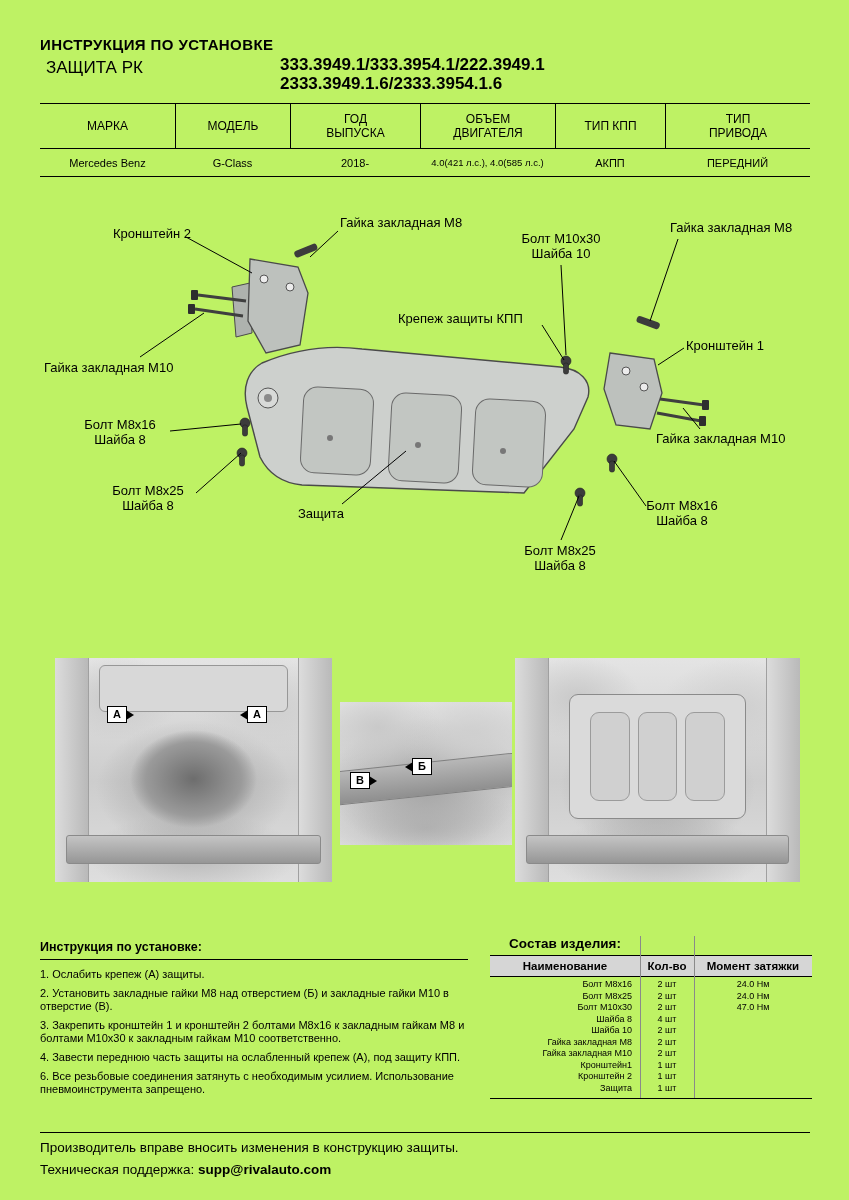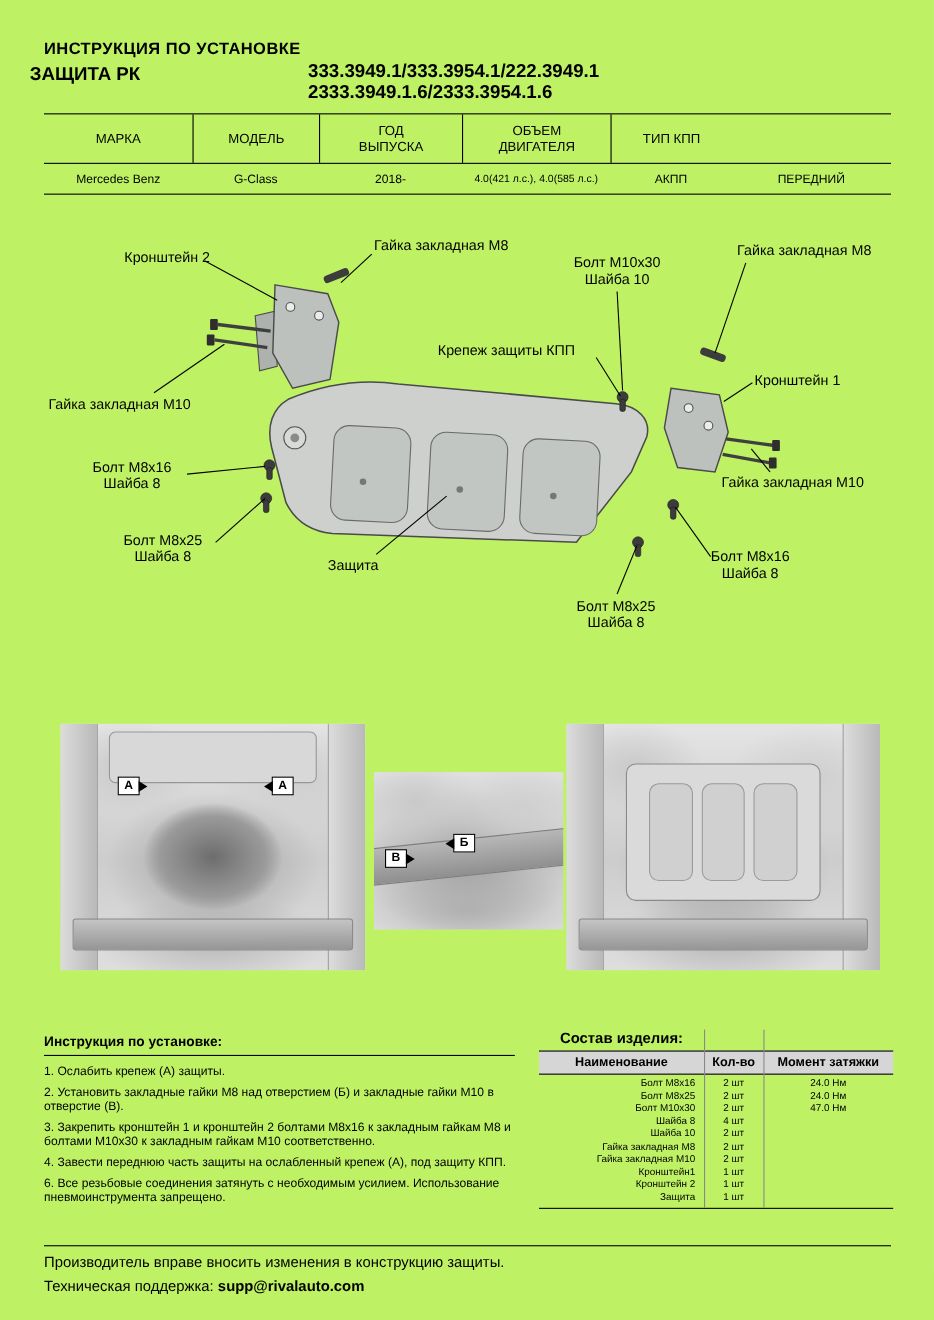--- a/index.html
+++ b/index.html
@@ -2,21 +2,21 @@
 <html><head>
 <meta charset="utf-8">
 <style>
   * { box-sizing: border-box; margin: 0; padding: 0; }
   html,body { background:#fff; }
   body { font-family: "Liberation Sans", sans-serif; color:#000; }
   .page { position:relative; width:849px; height:1200px; margin:0 auto; background:#bef264; overflow:hidden;padding-left:16px; }
 
   
   .header-title { position:absolute; left:40px; top:36px; font-size:15px; font-weight:bold; letter-spacing:.4px; }
-  .product-name { position:absolute; left:27px; top:58px; font-size:17px; font-weight:bold; }
+  .product-name { position:absolute; left:46px; top:58px; font-size:17px; font-weight:normal; }
   .part-numbers { position:absolute; left:280px; top:55px; width:400px; font-size:17px; font-weight:bold; line-height:19px; }
 
   
   .spec-table { position:absolute; left:40px; top:103px; width:770px; border-top:1px solid #000; }
   .spec-head { display:flex; border-bottom:1px solid #000; }
   .spec-head .cell { display:flex; flex-direction:column; justify-content:center; text-align:center; font-size:12px; line-height:14px; min-height:44px; padding:4px 2px; }
   .spec-head .cell + .cell { border-left:1px solid #000;text-align:center; }
   .spec-row { display:flex; border-bottom:1px solid #000; }
   .spec-row .cell { display:flex; align-items:center; justify-content:center; text-align:center; font-size:11px; min-height:27px; padding:3px 2px; }
   .c0{width:135px;} .c1{width:115px;} .c2{width:130px;} .c3{width:135px;} .c4{width:110px;} .c5{width:145px;}
@@ -105,20 +105,24 @@
           <span>ВЫПУСКА</span>
         </div>
       <div class="cell c3">
           <span>ОБЪЕМ</span>
           <span>ДВИГАТЕЛЯ</span>
         </div>
       <div class="cell c4">
           <span>ТИП КПП</span>
           <span></span>
         </div>
+      <div class="cell c5">
+          <span>ТИП</span>
+          <span>ПРИВОДА</span>
+        </div>
     </div>
     <div class="spec-row">
       <div class="cell c0">Mercedes Benz</div>
       <div class="cell c1">G-Class</div>
       <div class="cell c2">2018-</div>
       <div class="cell c3">4.0(421 л.с.), 4.0(585 л.с.)</div>
       <div class="cell c4">АКПП</div>
       <div class="cell c5">ПЕРЕДНИЙ</div>
     </div>
   </div>

